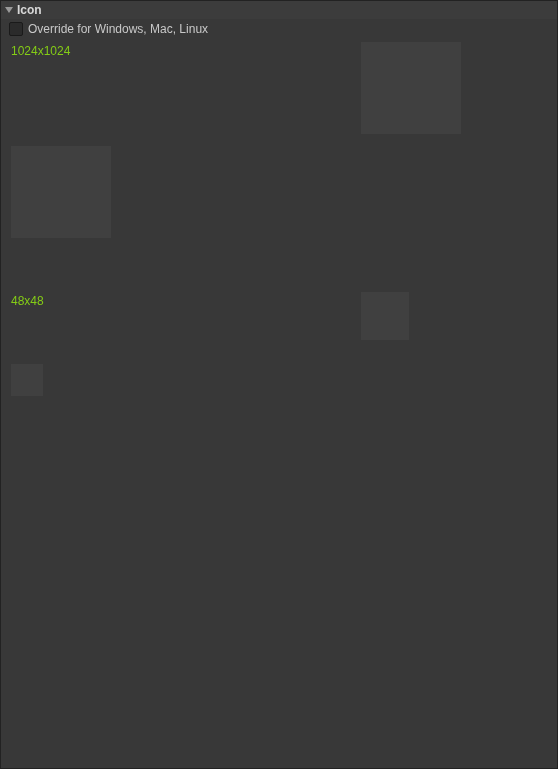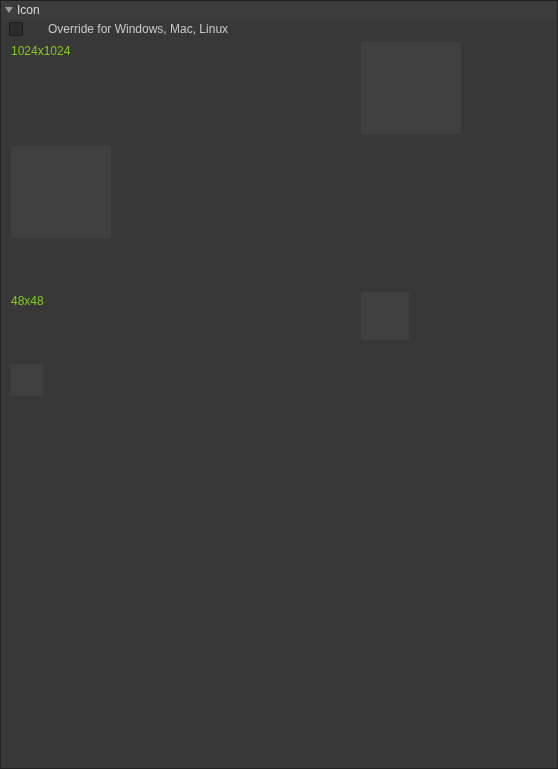--- a/index.html
+++ b/index.html
@@ -26,40 +26,39 @@
     }
     .foldout-arrow {
       width: 0;
       height: 0;
       border-left: 4px solid transparent;
       border-right: 4px solid transparent;
       border-top: 6px solid #9a9a9a;
       margin-right: 4px;
     }
     .section-title {
-      font-weight: normal;
+      font-weight: bold;
       color: #d8d8d8;
     }
     .override-row {
       display: flex;
       align-items: center;
       padding: 3px 6px 6px 8px;
     }
     .checkbox {
       width: 14px;
       height: 14px;
       background: #2b2b2b;
       border: 1px solid #1a1a1a;
       border-radius: 2px;
       margin-right: 5px;
       flex-shrink: 0;
     }
     .override-label {
       color: #c8c8c8;
-      margin-left: 20px;
     }
     .icon-list {
       padding: 0 8px 0 10px;
     }
     .icon-row {
       display: flex;
       align-items: flex-start;
     }
     .size-label {
       width: 350px;

